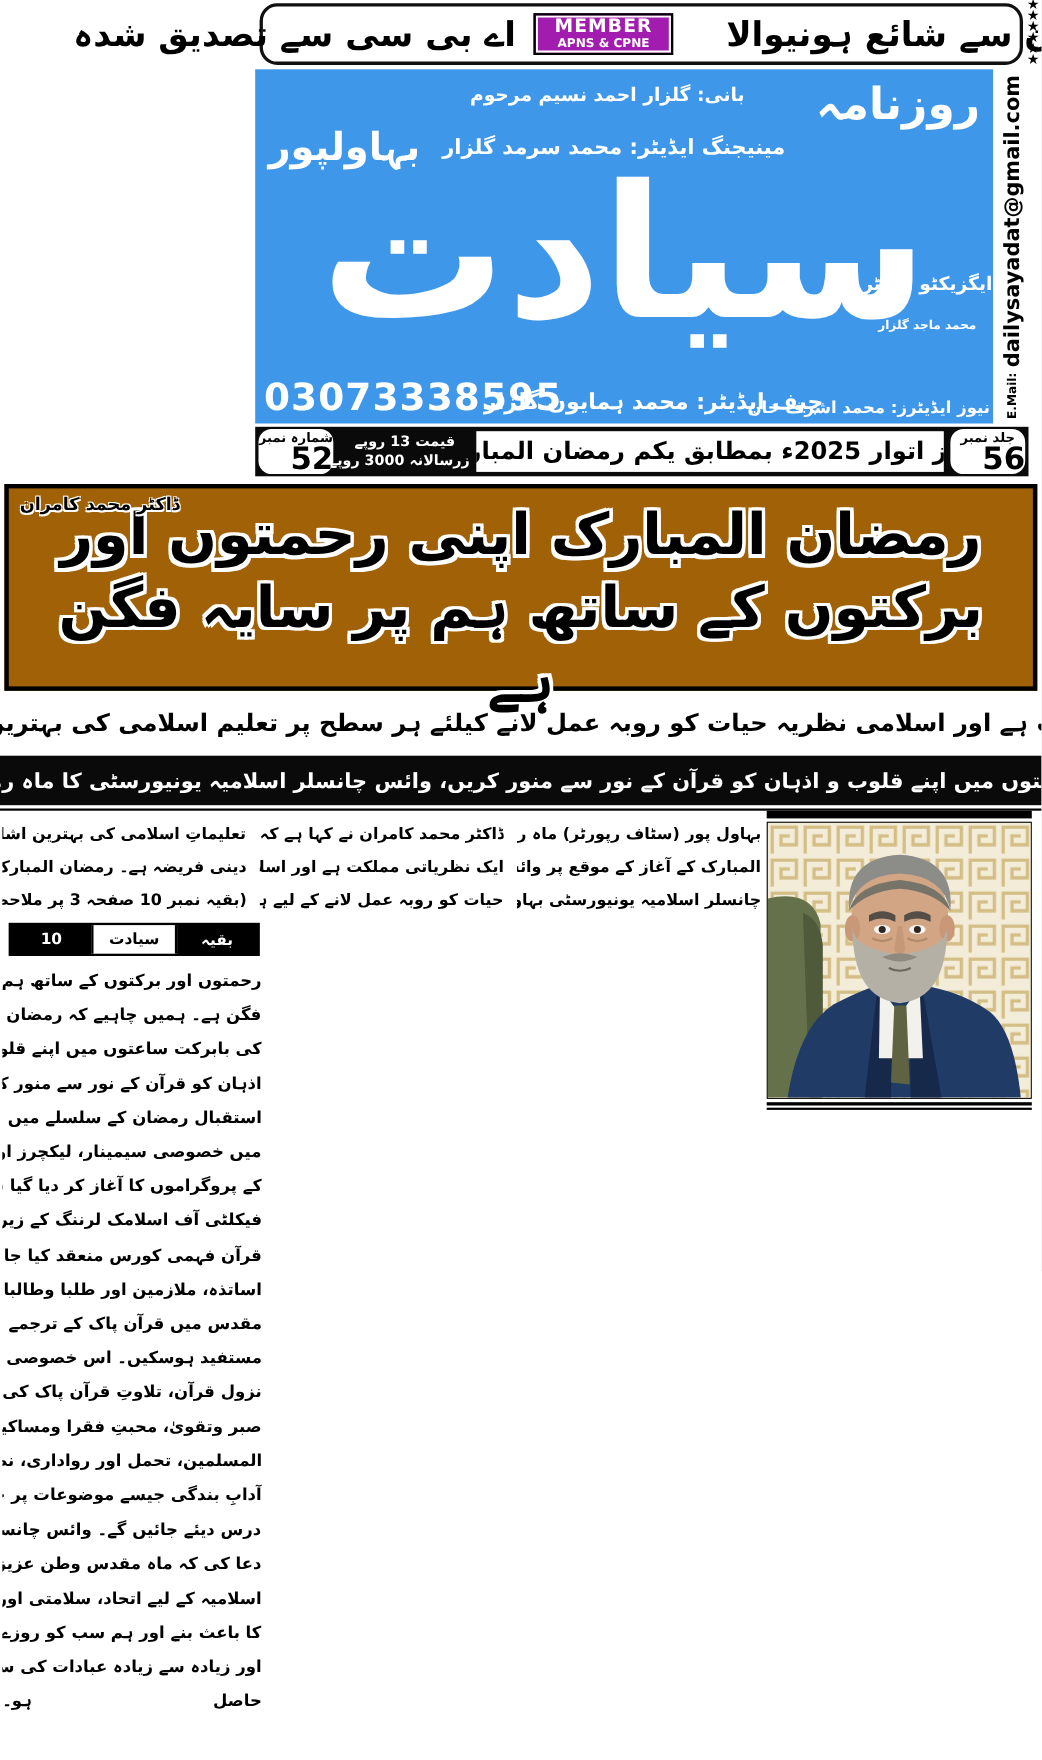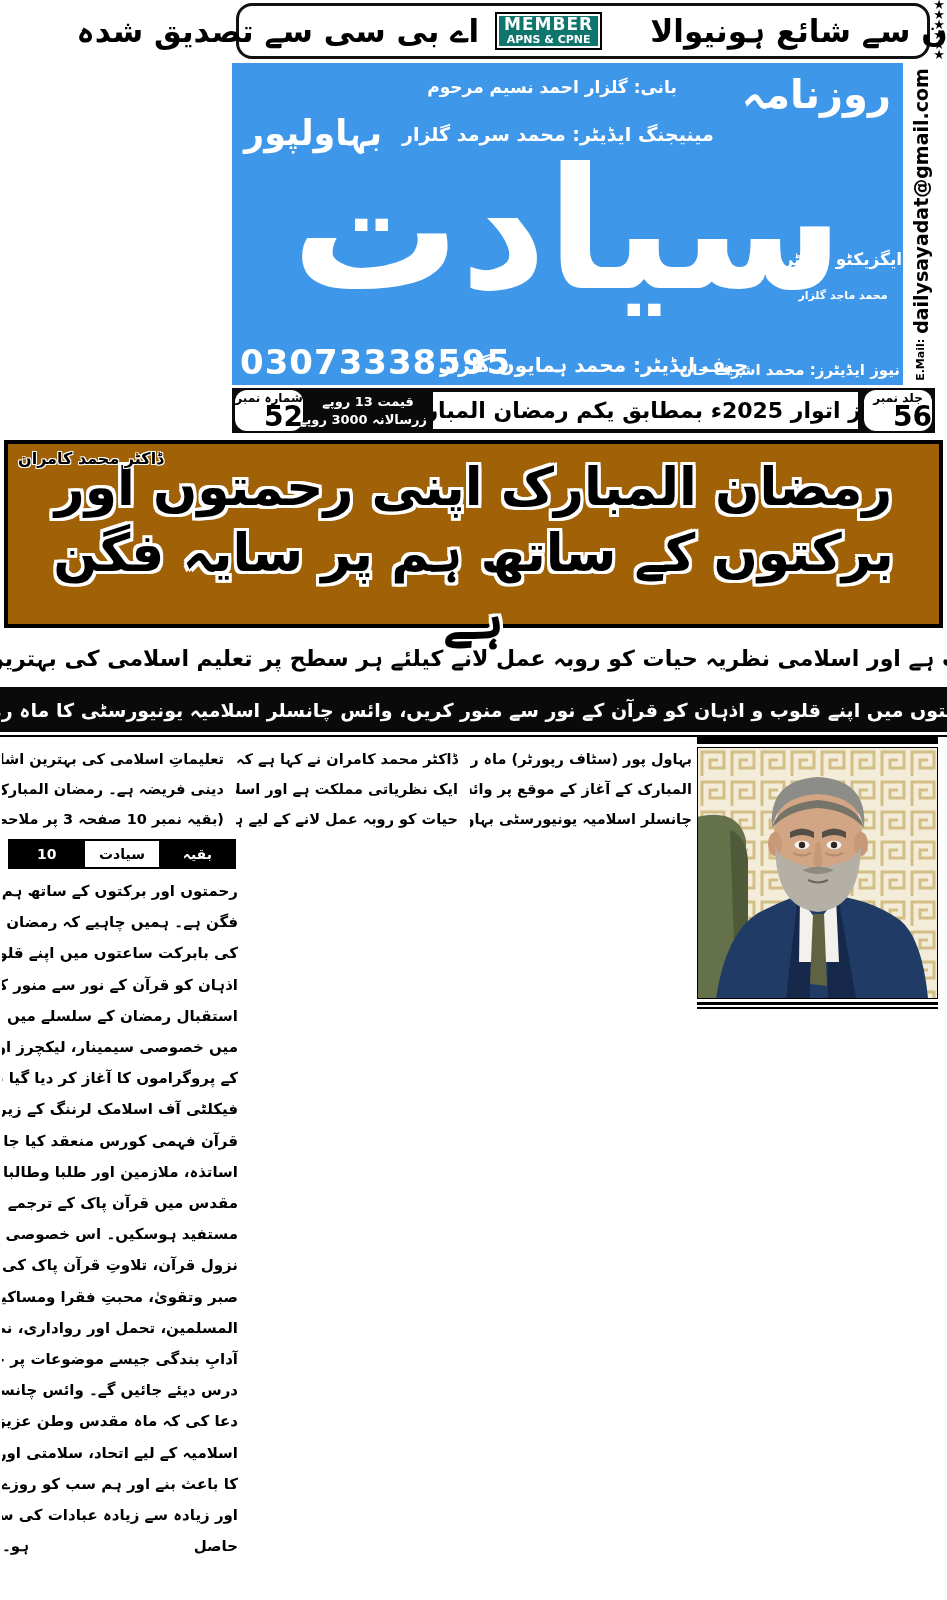--- a/index.html
+++ b/index.html
@@ -4,22 +4,22 @@
 <style>
   html,body{margin:0;padding:0;background:#e8e8e8;}
   .page{position:relative;width:947px;height:1600px;background:#fff;margin:0 auto;
         font-family:"DejaVu Sans",sans-serif;overflow:hidden;color:#000;}
 
   
   .topbar-box{position:absolute;left:236px;top:3px;width:694px;height:56px;
     border:3px solid #111;border-radius:16px;box-sizing:border-box;background:#fff;
     display:flex;direction:rtl;align-items:center;justify-content:center;gap:16px;}
   .topbar-text{font-size:31px;font-weight:bold;white-space:nowrap;margin-left:32px;}
-  .member-badge{border:2px solid #000;background:#0f766e;color:#fff;text-align:center;
-    padding:2px 7px;box-shadow:inset 0 0 0 2px #fff;line-height:1.05;direction:ltr;}
+  .member-badge{border:2px solid #000;background:#a21caf;color:#fff;text-align:center;
+    padding:2px 17px;box-shadow:inset 0 0 0 2px #fff;line-height:1.05;direction:ltr;}
   .member-badge .l1{font-size:17px;font-weight:bold;letter-spacing:1px;display:block;}
   .member-badge .l2{font-size:11px;font-weight:bold;display:block;}
   .stars-col{position:absolute;right:2px;top:0;display:flex;flex-direction:column;
     font-size:13px;line-height:10px;color:#000;}
 
   
   .masthead{position:absolute;left:232px;top:63px;width:671px;height:322px;overflow:hidden;}
   .mh-logo{position:absolute;left:0;right:0;top:42px;height:250px;line-height:250px;
     text-align:center;font-size:168px;font-weight:bold;color:#fff;z-index:0;white-space:nowrap;}
   .mh-daily{position:absolute;top:8px;right:12px;font-size:40px;font-weight:bold;color:#fff;z-index:2;}

